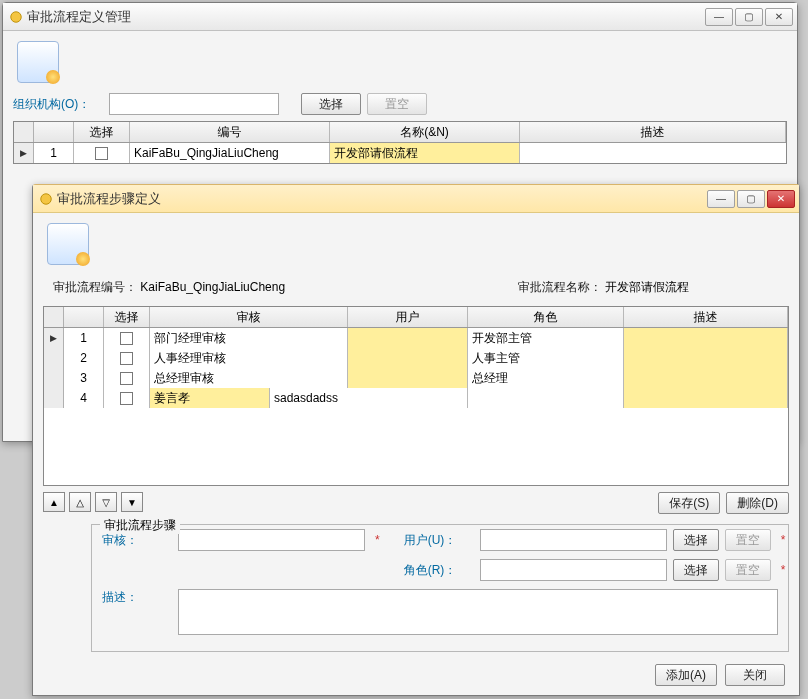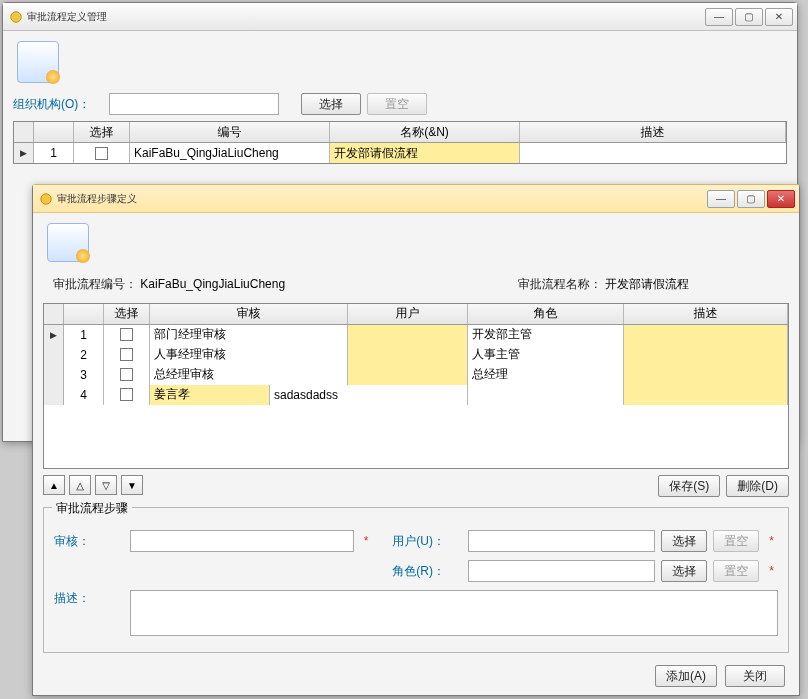--- a/index.html
+++ b/index.html
@@ -28,21 +28,21 @@
     height: 28px;
     background: linear-gradient(#fdfdfd, #e8e8e8);
     border-bottom: 1px solid #c0c0c0;
     display: flex;
     align-items: center;
     padding: 0 4px 0 6px;
     gap: 4px;
   }
   .win2 .titlebar { background: linear-gradient(#fff0c9,#ffe7a8); border-bottom-color:#e0c880;}
   .tb-icon { width:14px; height:14px; }
-  .tb-title { flex:1; font-size:10px; color:#333; }
+  .tb-title { flex:1; font-size:13px; color:#333; }
   .winbtns { display:flex; gap:2px; }
   .winbtn {
     width:28px; height:18px; border:1px solid #a0a0a0; border-radius:2px;
     background:linear-gradient(#fdfdfd,#e6e6e6);
     font-size:10px; display:flex; align-items:center; justify-content:center;
     color:#444;
   }
   .winbtn.red { background:linear-gradient(#e57373,#c33); border-color:#a22; color:#fff; }
   .client {
     flex:1; padding:6px 10px; background:#f4f4f4;
@@ -89,21 +89,21 @@
   
   .w2c0{width:20px} .w2c1{width:40px} .w2c2{width:46px} .w2c3{width:198px} .w2c4{width:120px} .w2c5{width:156px} .w2c6{flex:1}
   .infoline { display:flex; gap:30px; padding:4px 10px; }
   .infoline span.k { color:#222; }
   .movers { display:flex; gap:4px; }
   .sqbtn {
     width:22px; height:20px; border:1px solid #888; background:linear-gradient(#fff,#e6e6e6);
     display:flex;align-items:center;justify-content:center;font-size:10px;
   }
   .group {
-    border:1px solid #b8b8b8; padding:22px 10px 8px; position:relative; margin-top:4px;
+    border:1px solid #b8b8b8; padding:4px 10px 8px; position:relative; margin-top:4px;margin-left:48px;
   }
   .group-title { position:absolute; top:-8px; left:8px; background:#f4f4f4; padding:0 4px; font-size:12px;}
   .formrow { display:flex; align-items:center; gap:6px; margin-bottom:8px;}
   .formrow .lbl { width:70px; }
   .req { color:#c33; margin:0 4px; }
   .footer { display:flex; justify-content:flex-end; gap:8px; padding:6px 4px 2px;}
   textarea.txtbox { height:46px; resize:none; }
   .spacer{flex:1;}
 </style>
 </head>

